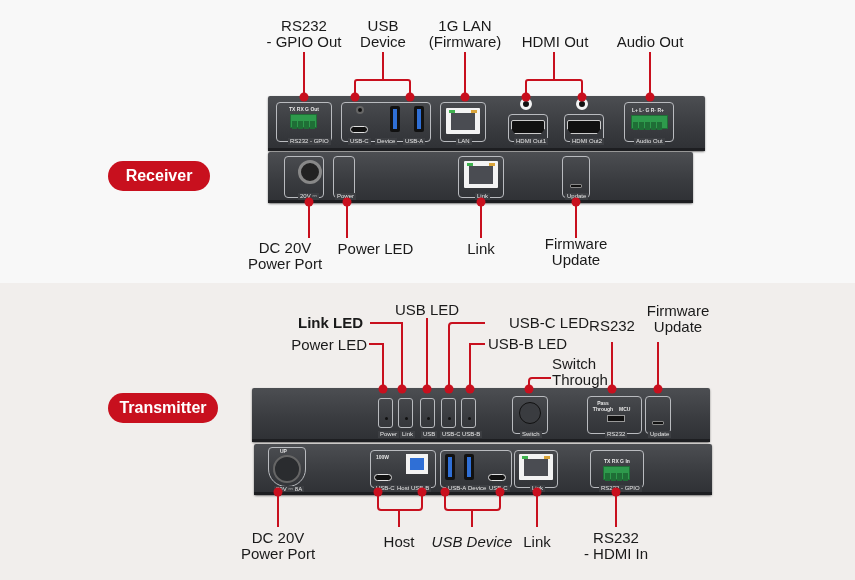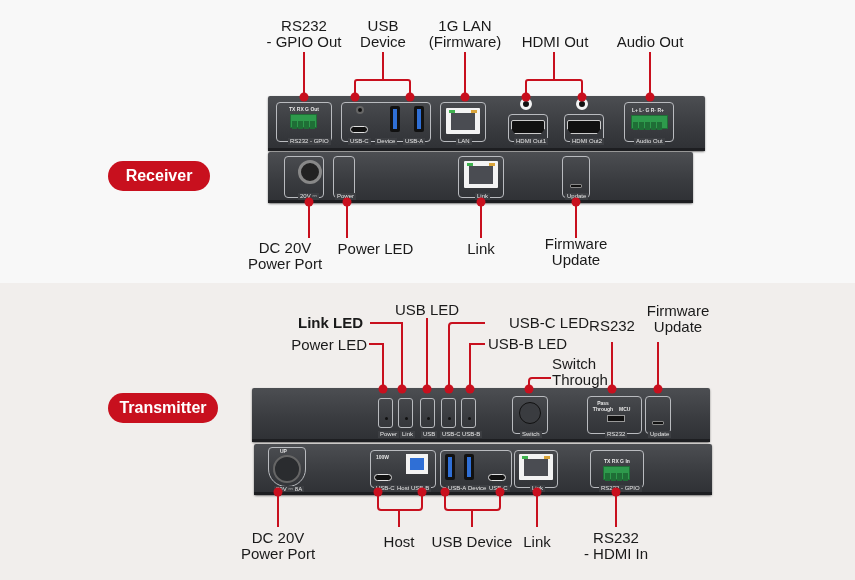--- a/index.html
+++ b/index.html
@@ -246,21 +246,21 @@
   <div class="tlabel" style="left:350px;top:14px;">TX RX G In</div>
   <div class="terminal" style="left:349px;top:22px;width:27px;"><span></span><span></span><span></span><span></span></div>
   <div class="plabel" style="left:345px;top:41px;">RS232 - GPIO</div>
 </div>
 
 <div class="callout" style="left:233px;top:530px;width:90px;">
   <div>DC 20V</div>
   <div>Power Port</div>
 </div>
 <div class="callout" style="left:374px;top:534px;width:50px;">Host</div>
-<div class="callout" style="left:427px;top:534px;width:90px;">USB Device</div>
+<div class="callout" style="left:427px;top:534px;width:90px;font-style:italic;">USB Device</div>
 <div class="callout" style="left:517px;top:534px;width:40px;">Link</div>
 <div class="callout" style="left:576px;top:530px;width:80px;">
   <div>RS232</div>
   <div>- HDMI In</div>
 </div>
 
 <div class="dot" style="left:304px;top:97px;"></div>
 <div class="dot" style="left:355px;top:97px;"></div>
 <div class="dot" style="left:410px;top:97px;"></div>
 <div class="dot" style="left:465px;top:97px;"></div>

